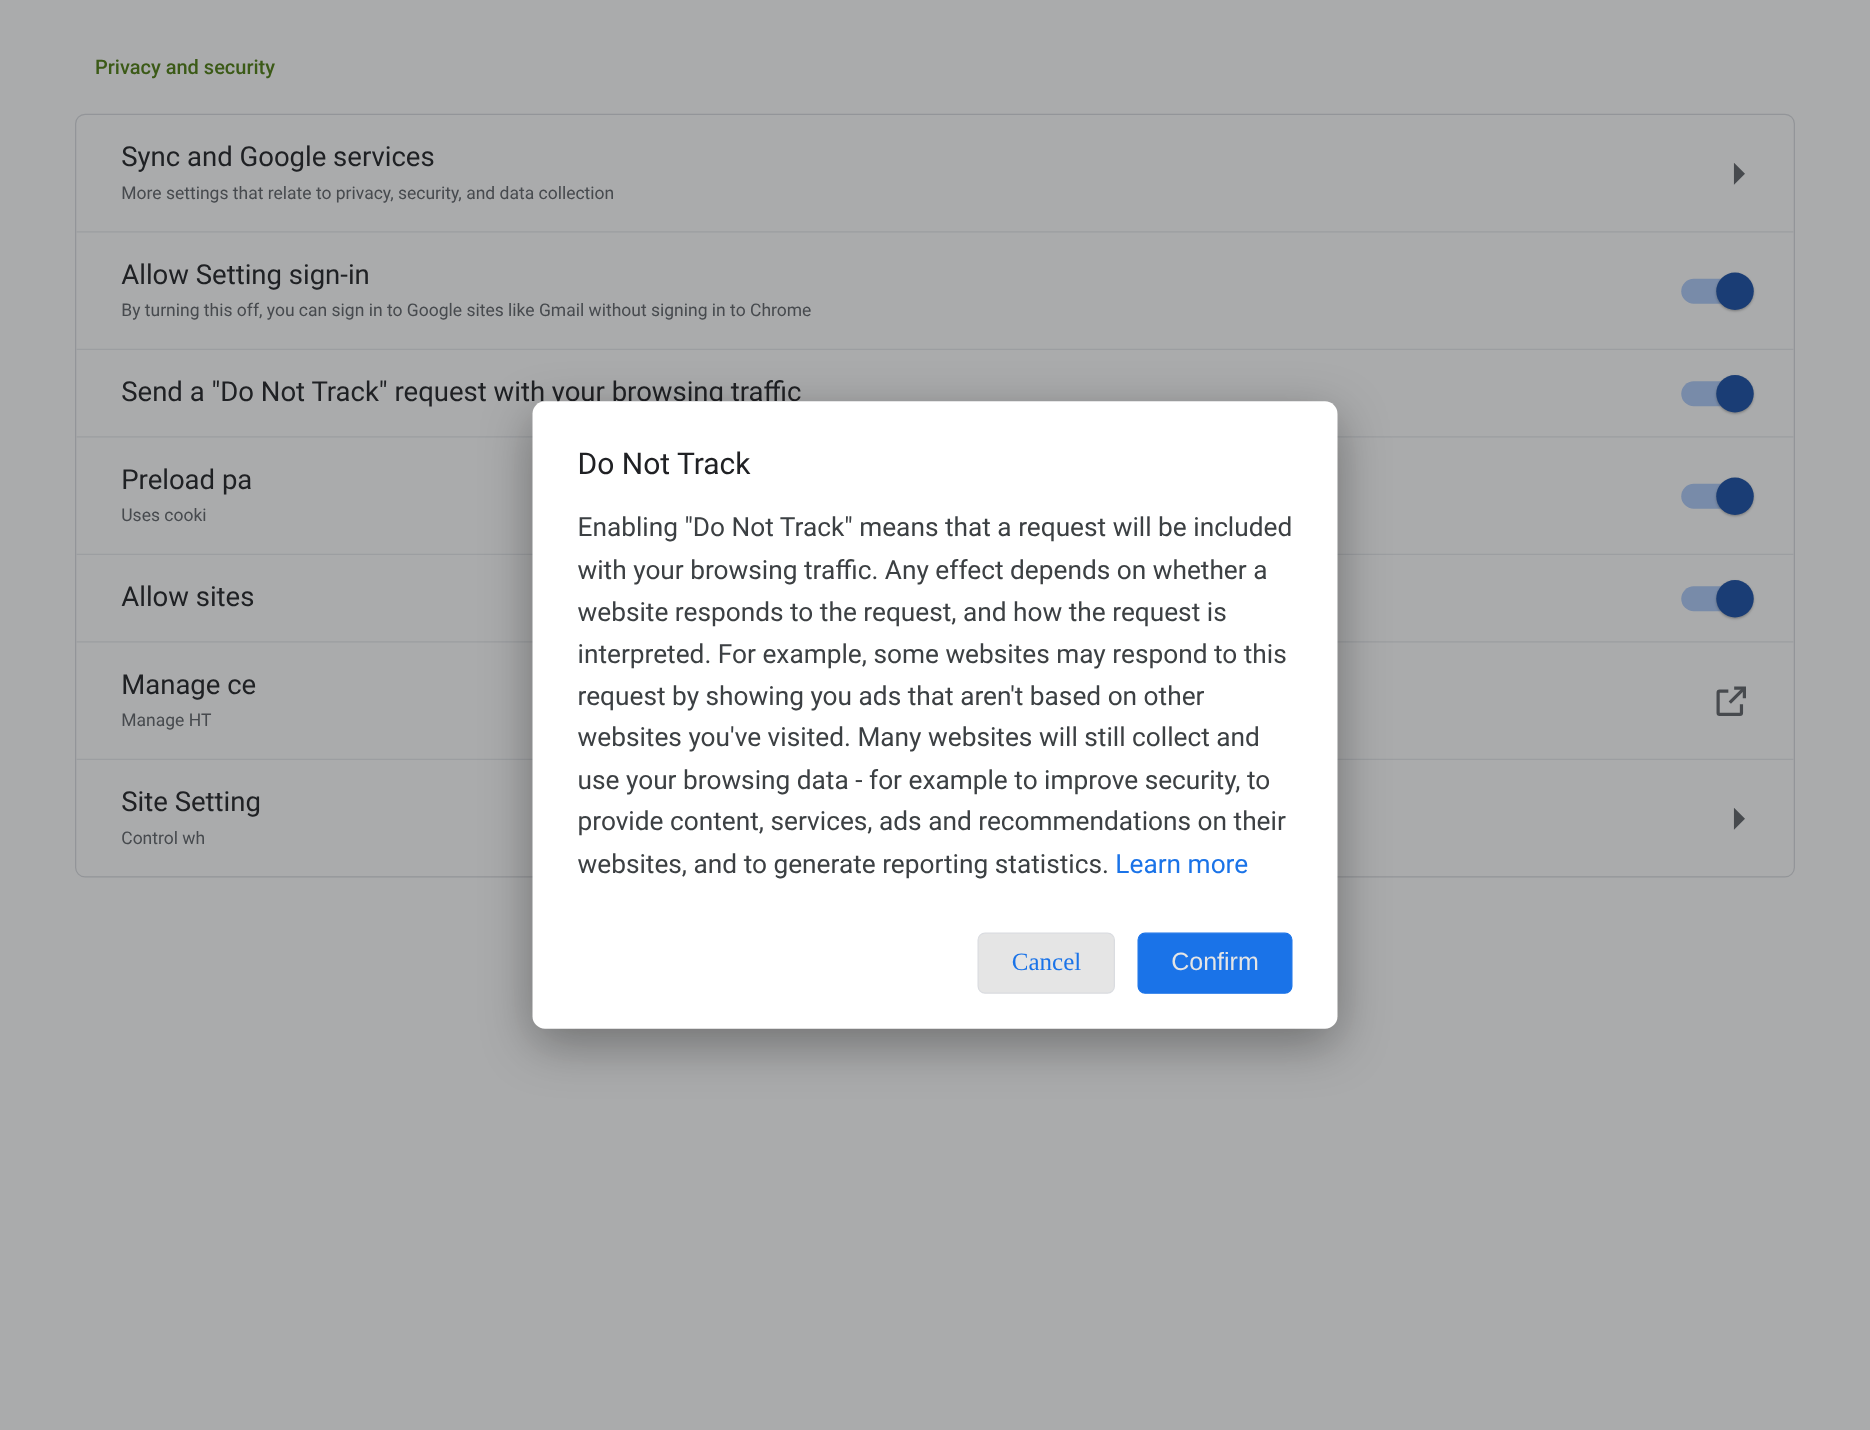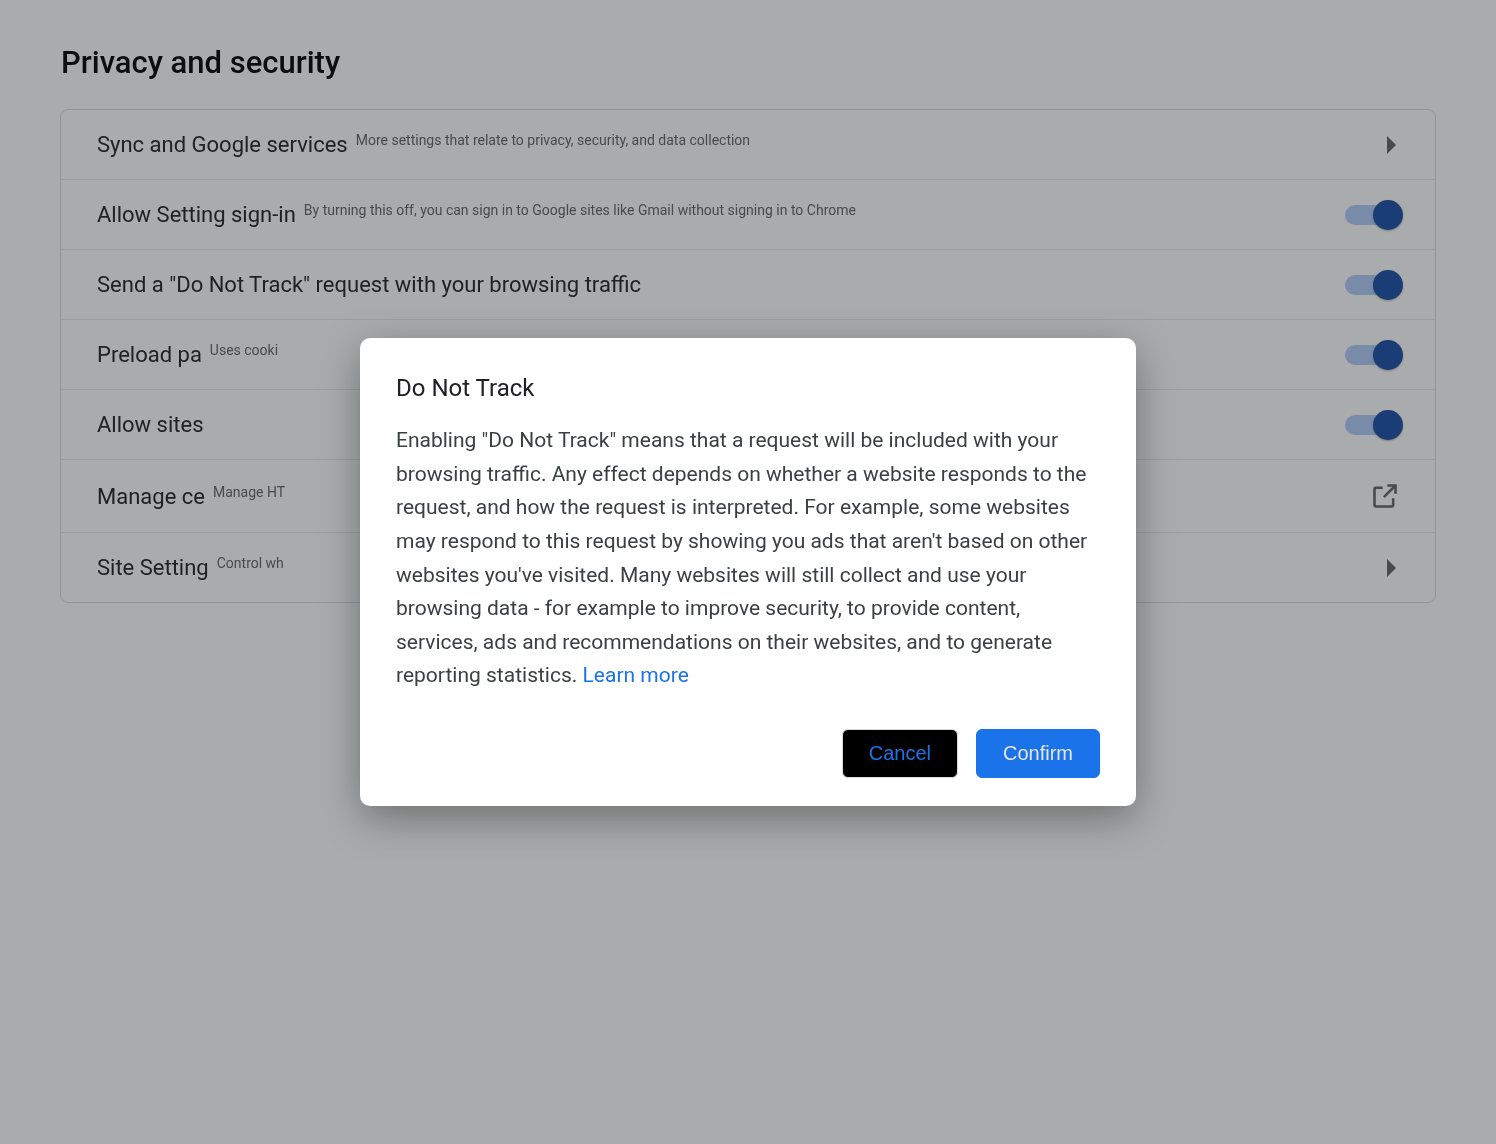--- a/index.html
+++ b/index.html
@@ -20,41 +20,41 @@
     background: var(--bg);
     width: 1496px;
     height: 1144px;
     overflow: hidden;
     color: var(--text-primary);
   }
   .page {
     padding: 20px 60px 40px 60px;
   }
   .section-header {
-    font-size: 31px;
-    color: #000000;
+    font-size: 16px;
+    color: #4d7c0f;
     font-weight: 500;
-    margin: 24px 0 28px 1px;
+    margin: 24px 0 28px 16px;
   }
   .settings-panel {
     border: 1px solid var(--border);
     border-radius: 8px;
     overflow: hidden;
   }
   .row {
     display: flex;
     align-items: center;
     padding: 22px 36px;
     border-bottom: 1px solid #e8eaed;
   }
   .row:last-child { border-bottom: none; }
   .row-text {
     flex: 1 1 auto;
     display: flex;
-    flex-direction: row;
+    flex-direction: column;
     gap: 8px;
   }
   .row-title {
     font-size: 22px;
     color: var(--text-primary);
   }
   .row-sub {
     font-size: 14px;
     color: var(--text-secondary);
   }
@@ -82,21 +82,21 @@
   }
   .overlay {
     position: fixed;
     inset: 0;
     background: var(--overlay);
     display: flex;
     align-items: center;
     justify-content: center;
   }
   .dialog {
-    width: 776px;
+    width: 644px;
     background: #fff;
     border-radius: 10px;
     box-shadow: 0 12px 40px rgba(0,0,0,0.35);
     padding: 36px 36px 28px 36px;
   }
   .dialog-title {
     font-size: 24px;
     color: var(--text-primary);
     margin-bottom: 22px;
   }
@@ -117,23 +117,24 @@
     margin-top: 36px;
   }
   .btn {
     font-size: 20px;
     padding: 12px 26px;
     border-radius: 6px;
     cursor: pointer;
     font-weight: 500;
   }
   .btn-secondary {
-    background: #000000;
+    background: #e5e5e5;
     color: var(--blue);
     border: 1px solid var(--border);
+    font-family: Liberation Serif, serif;
   }
   .btn-primary {
     background: var(--blue);
     color: #e5e5e5;
     border: 1px solid var(--blue);
   }
 </style>
 </head>
 <body>
 

